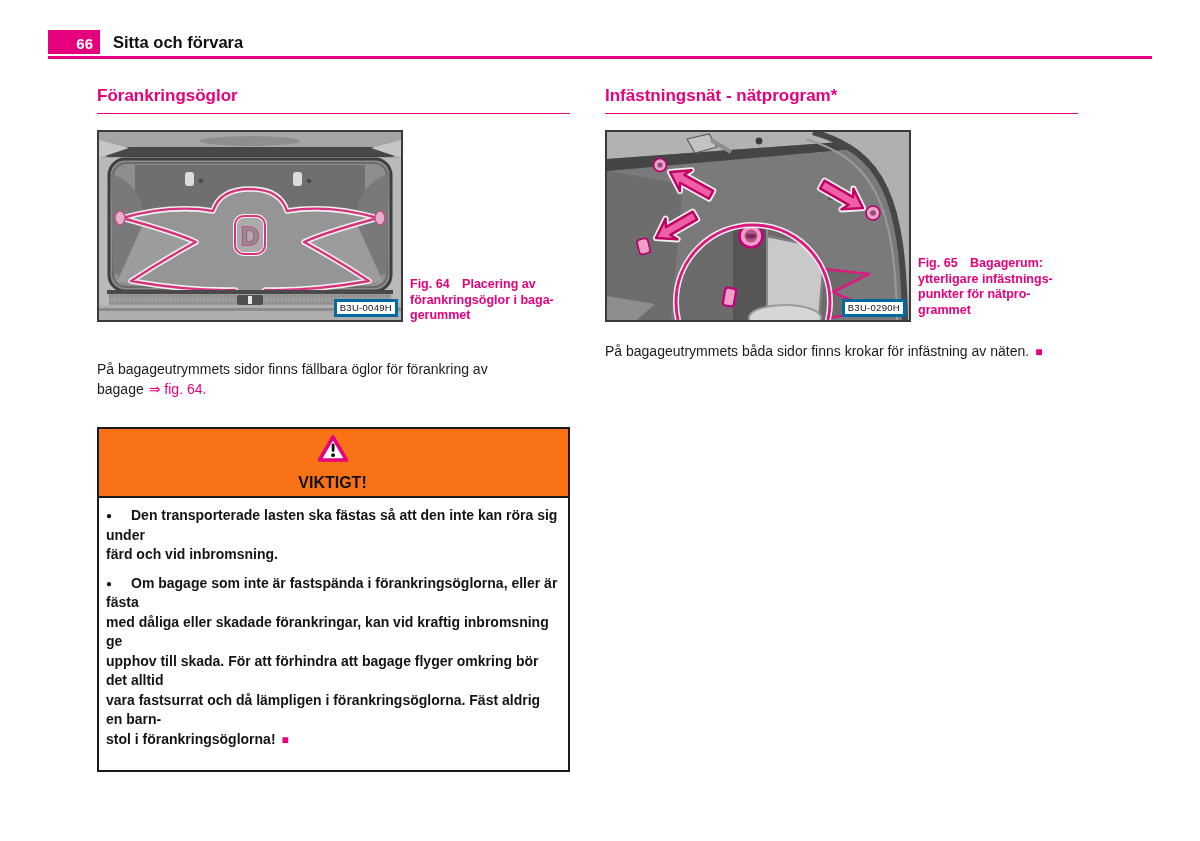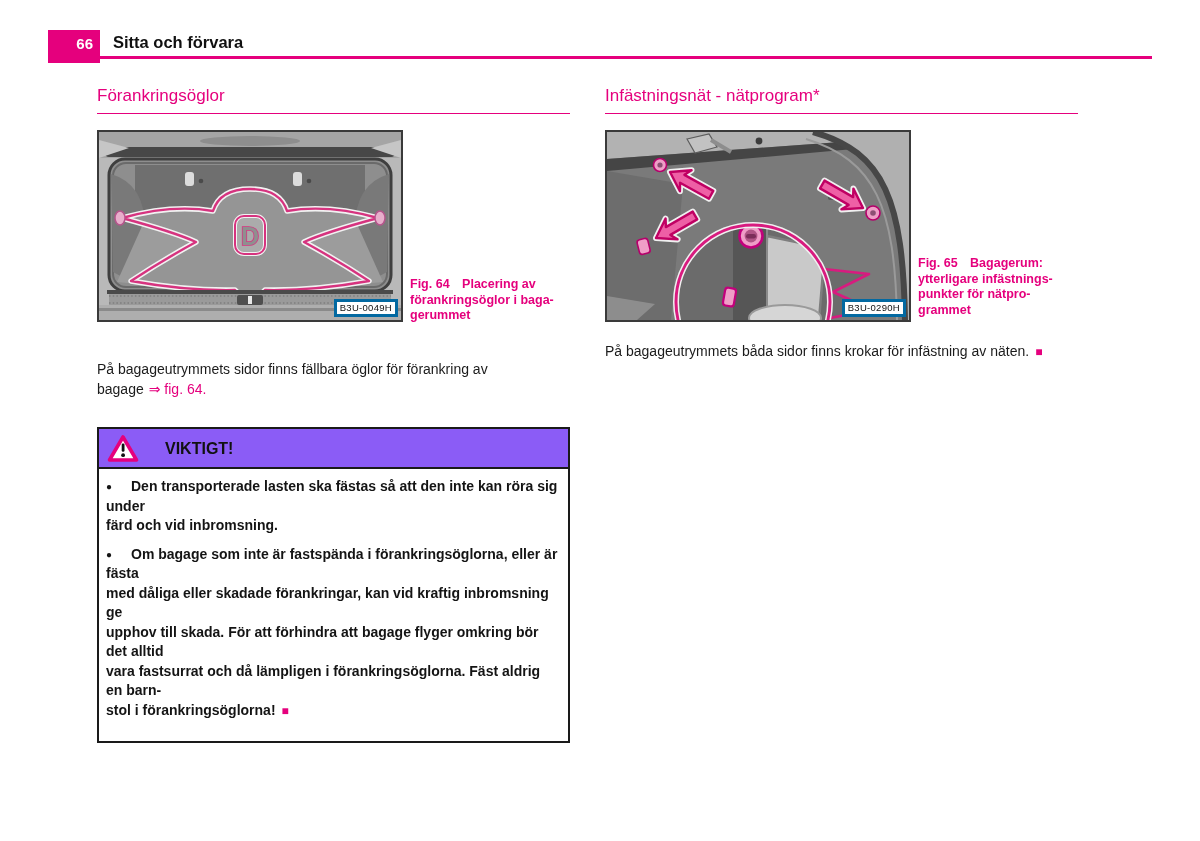--- a/index.html
+++ b/index.html
@@ -6,29 +6,29 @@
   html,body { background:#ffffff; }
   .page {
     position:relative; width:1200px; height:841px; background:#ffffff;
     font-family:"Liberation Sans", sans-serif; color:#1b1b1b; overflow:hidden;
   }
   .abs { position:absolute; }
 
   
   .header-rule { left:48px; width:1104px; top:56px; height:2.5px; background:#e5007d; }
   .page-num-box {
-    left:48px; top:30px; width:52px; height:33px; background:#e5007d;
+    left:48px; top:30px; width:52px; height:24px; background:#e5007d;
     color:#fff; font-weight:bold; font-size:15px; line-height:28px;
     text-align:right; padding-right:7px;
   }
   .header-title { left:113px; top:33px; font-size:16.5px; font-weight:bold; color:#101010; }
 
   
   .col-heading {
-    font-size:17px; font-weight:normal; color:#e5007d;
+    font-size:17px; font-weight:bold; color:#e5007d;
     width:473px; padding-bottom:7px; border-bottom:1.5px solid #e5007d;
   }
 
   
   .figure { width:306px; height:192px; border:2px solid #3a3a3a; background:#bdbdbd; }
   .figure svg { display:block; }
   .figcode {
     position:absolute; right:3px; bottom:3px; background:#fff; border:3px solid #0369a1;
     font-size:9.5px; line-height:12px; padding:0 3px; color:#111; letter-spacing:.3px;
   }
@@ -38,22 +38,22 @@
   }
 
   
   .para { font-size:14px; line-height:20px; width:480px; white-space:pre-line; }
   .ref  { color:#e5007d; margin-left:5px; white-space:nowrap; }
   .endsq{ color:#e5007d; font-size:12px; margin-left:6px; }
 
   
   .warnbox { left:97px; top:427px; width:473px; border:2px solid #1a1a1a; background:#fff; }
   .warnhead {
-    display:flex; align-items:center; gap:26px; background:#8b5cf6;
-    border-bottom:2px solid #1a1a1a; padding:5px 10px 4px 8px;
+    display:flex; align-items:center; gap:11px; background:#f97316;
+    border-bottom:2px solid #1a1a1a; padding:5px 10px 4px 8px;flex-direction:column;
   }
   .warntitle { font-size:16px; font-weight:bold; color:#111; }
   .warnbody { padding:8px 10px 9px 7px; }
   .witem { margin-bottom:9px; font-size:14px; font-weight:bold; line-height:19.5px; color:#141414; }
   .witem:last-child { margin-bottom:11px; }
   .bullet { display:inline-block; width:25px; font-size:10px; vertical-align:1px; }
   .wtext { white-space:pre-line; }
 </style>
 </head>
 <body>

